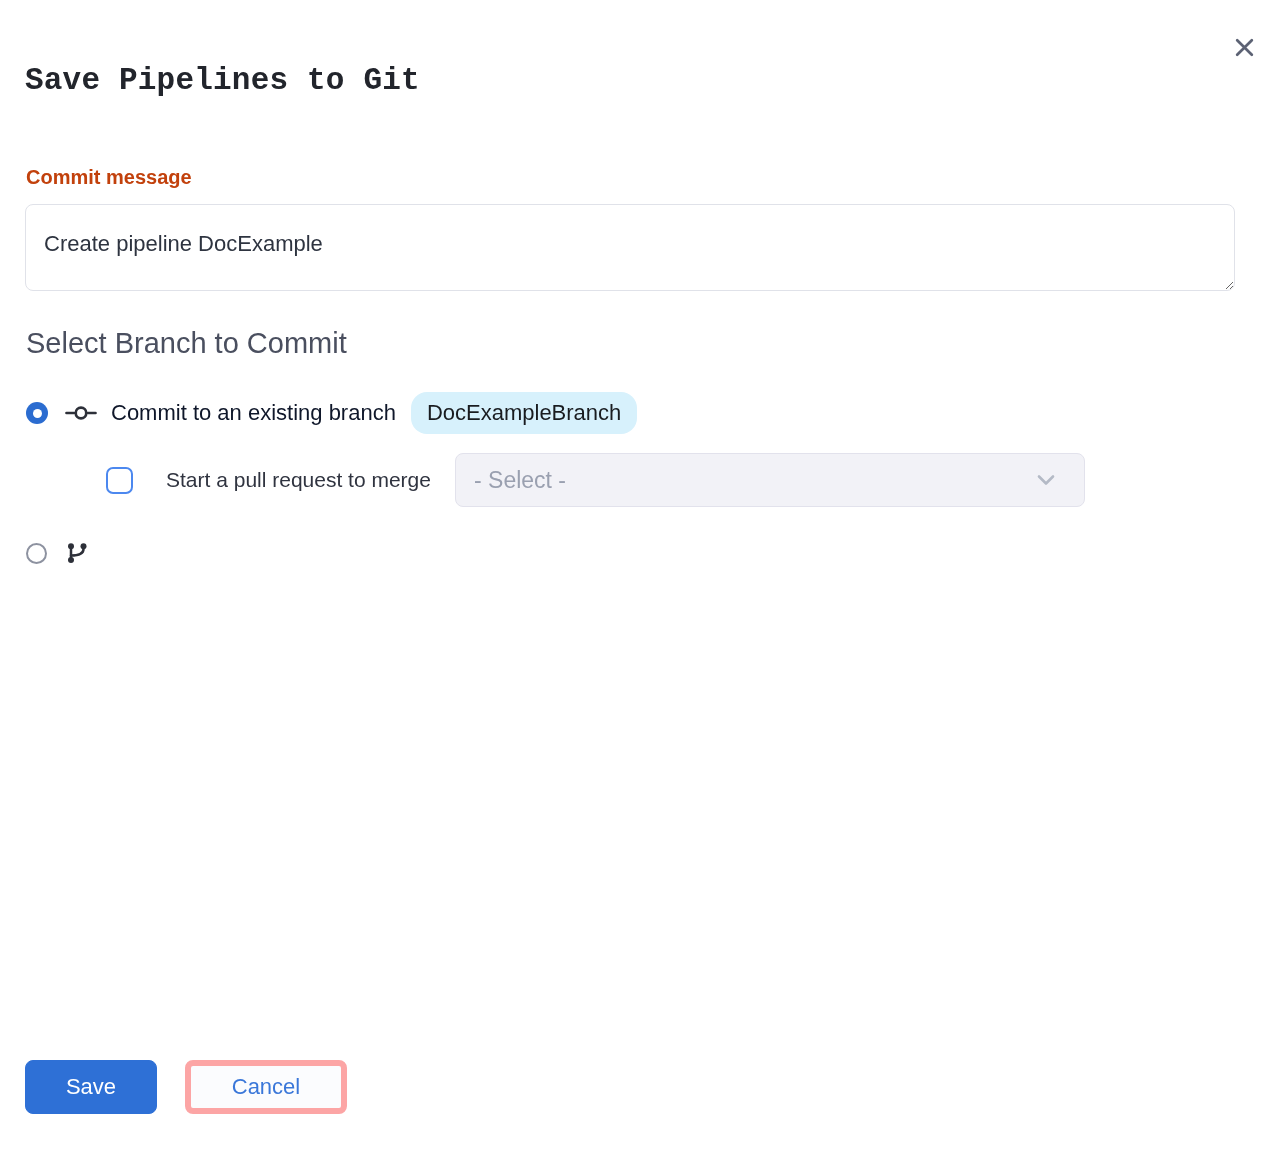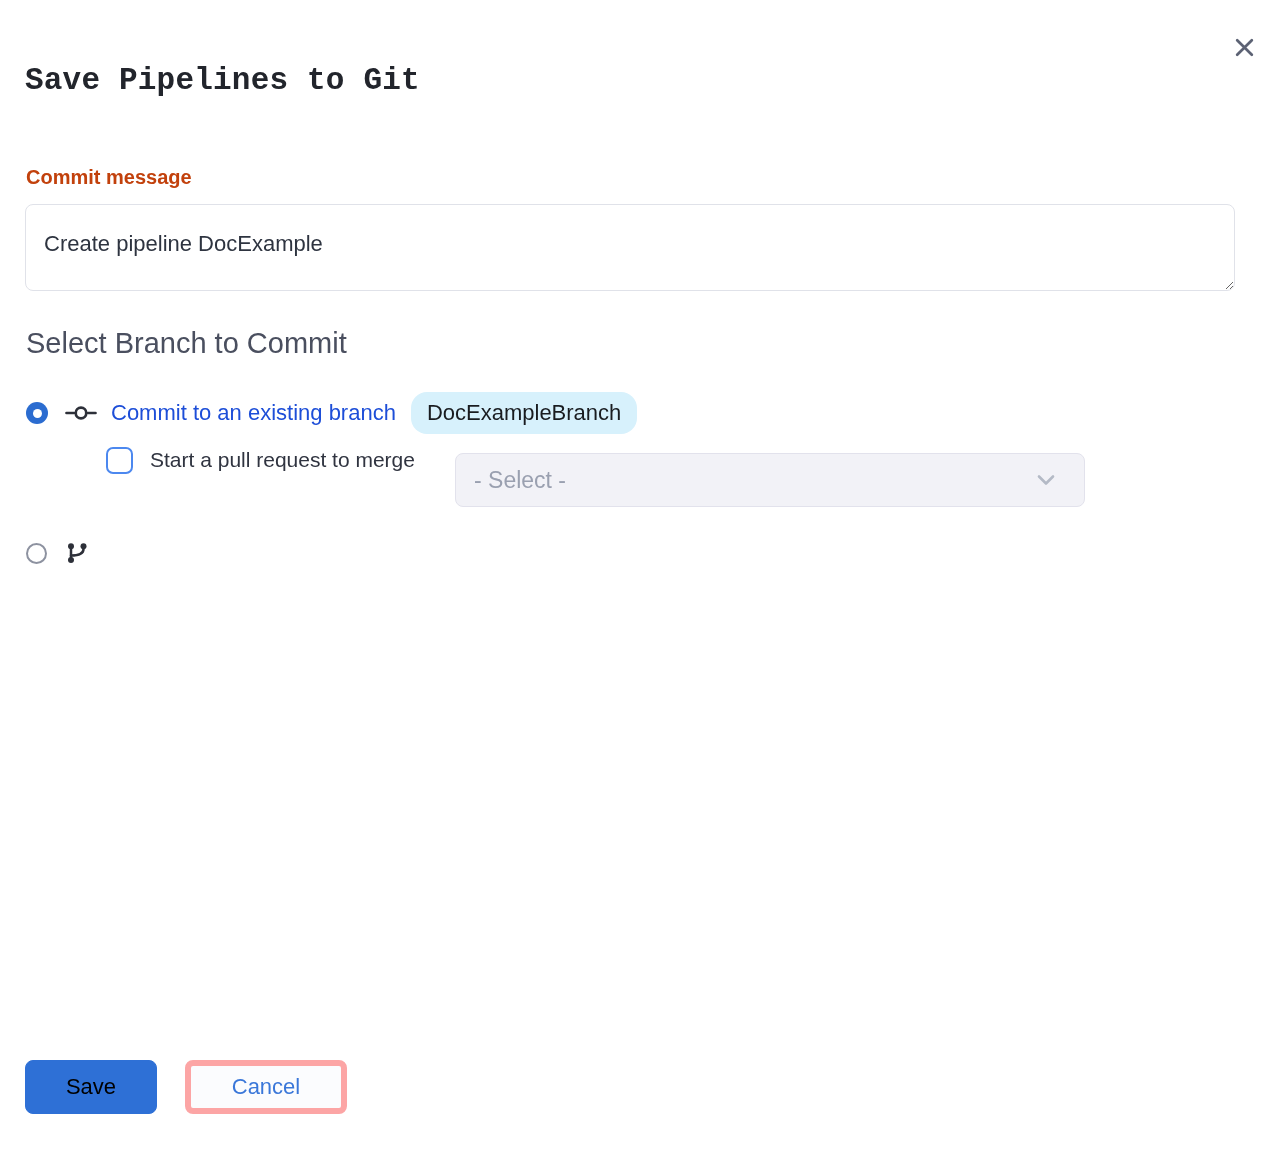--- a/index.html
+++ b/index.html
@@ -15,52 +15,52 @@
   .field-label{position:absolute;left:26px;top:166px;font-size:20px;font-weight:700;color:#c2410c;}
 
   .commit-textarea{position:absolute;left:25px;top:204px;width:1210px;height:87px;
     border:1px solid #e0e2e9;border-radius:8px;padding:26px 18px;font-size:22px;color:#2e3440;
     resize:both;outline:none;background:#ffffff;line-height:1.2;}
 
   .section-heading{position:absolute;left:26px;top:327px;margin:0;font-size:29px;font-weight:400;color:#4a4f5f;}
 
   .row{position:absolute;display:flex;align-items:center;}
   .row-existing{left:26px;top:392px;height:42px;}
-  .row-pr{left:106px;top:433px;height:54px;}
+  .row-pr{left:106px;top:453px;height:54px;gap:16px;}
   .row-new{left:26px;top:538px;height:30px;}
 
   .radio{width:22px;height:22px;border-radius:50%;flex:0 0 auto;cursor:pointer;}
   .radio.selected{background:#2b6cd0;display:flex;align-items:center;justify-content:center;}
   .radio.selected .dot{width:9px;height:9px;border-radius:50%;background:#ffffff;}
   .radio.unselected{width:21px;height:21px;border:2px solid #8d92a0;background:#ffffff;}
 
   .row-icon{display:flex;align-items:center;justify-content:center;flex:0 0 auto;}
   .icon-commit{margin-left:16px;}
   .icon-branch{margin-left:17px;}
 
-  .radio-label{font-size:22px;color:#1d4ed8;white-space:nowrap;}
+  .radio-label{font-size:22px;color:#0f172a;white-space:nowrap;}
   .row-existing .radio-label{margin-left:13px;}
   .row-new .radio-label{margin-left:16px;}
 
   .branch-tag{margin-left:15px;height:42px;line-height:42px;padding:0 16px;border-radius:16px;
     background:#d7f1fc;color:#191c20;font-size:22px;white-space:nowrap;}
 
   .checkbox{width:27px;height:27px;border:2px solid #4c88ef;border-radius:7px;background:#ffffff;
     flex:0 0 auto;cursor:pointer;}
   .checkbox-label{margin-left:17px;font-size:21px;color:#303440;white-space:nowrap;}
 
   .select-box{position:absolute;left:455px;top:453px;width:630px;height:54px;background:#f2f2f7;
     border:1px solid #e2e2ec;border-radius:8px;display:flex;align-items:center;
     padding:0 18px;cursor:pointer;gap:20px;}
   .select-placeholder{font-size:23px;color:#9aa0b0;flex:1 1 auto;}
   .select-chevron{flex:0 0 auto;display:flex;align-items:center;margin-right:10px;}
 
   .footer-btn{position:absolute;top:1060px;height:54px;border-radius:8px;font-size:22px;
     cursor:pointer;display:flex;align-items:center;justify-content:center;}
-  .save-btn{left:25px;width:132px;background:#2e70d6;border:1px solid #2e70d6;color:#000000;font-weight:400;}
+  .save-btn{left:25px;width:132px;background:#2e70d6;border:1px solid #2e70d6;color:#ffffff;font-weight:400;}
   .cancel-btn{left:185px;width:162px;background:#fbfcfe;border:6px solid #fca5a5;color:#3a77d9;}
 </style>
 </head>
 <body>
 
 <div class="modal">
 
   <button class="close-btn">
     <span style="display:flex;">
       <svg width="23" height="23" viewBox="0 0 22 22">

